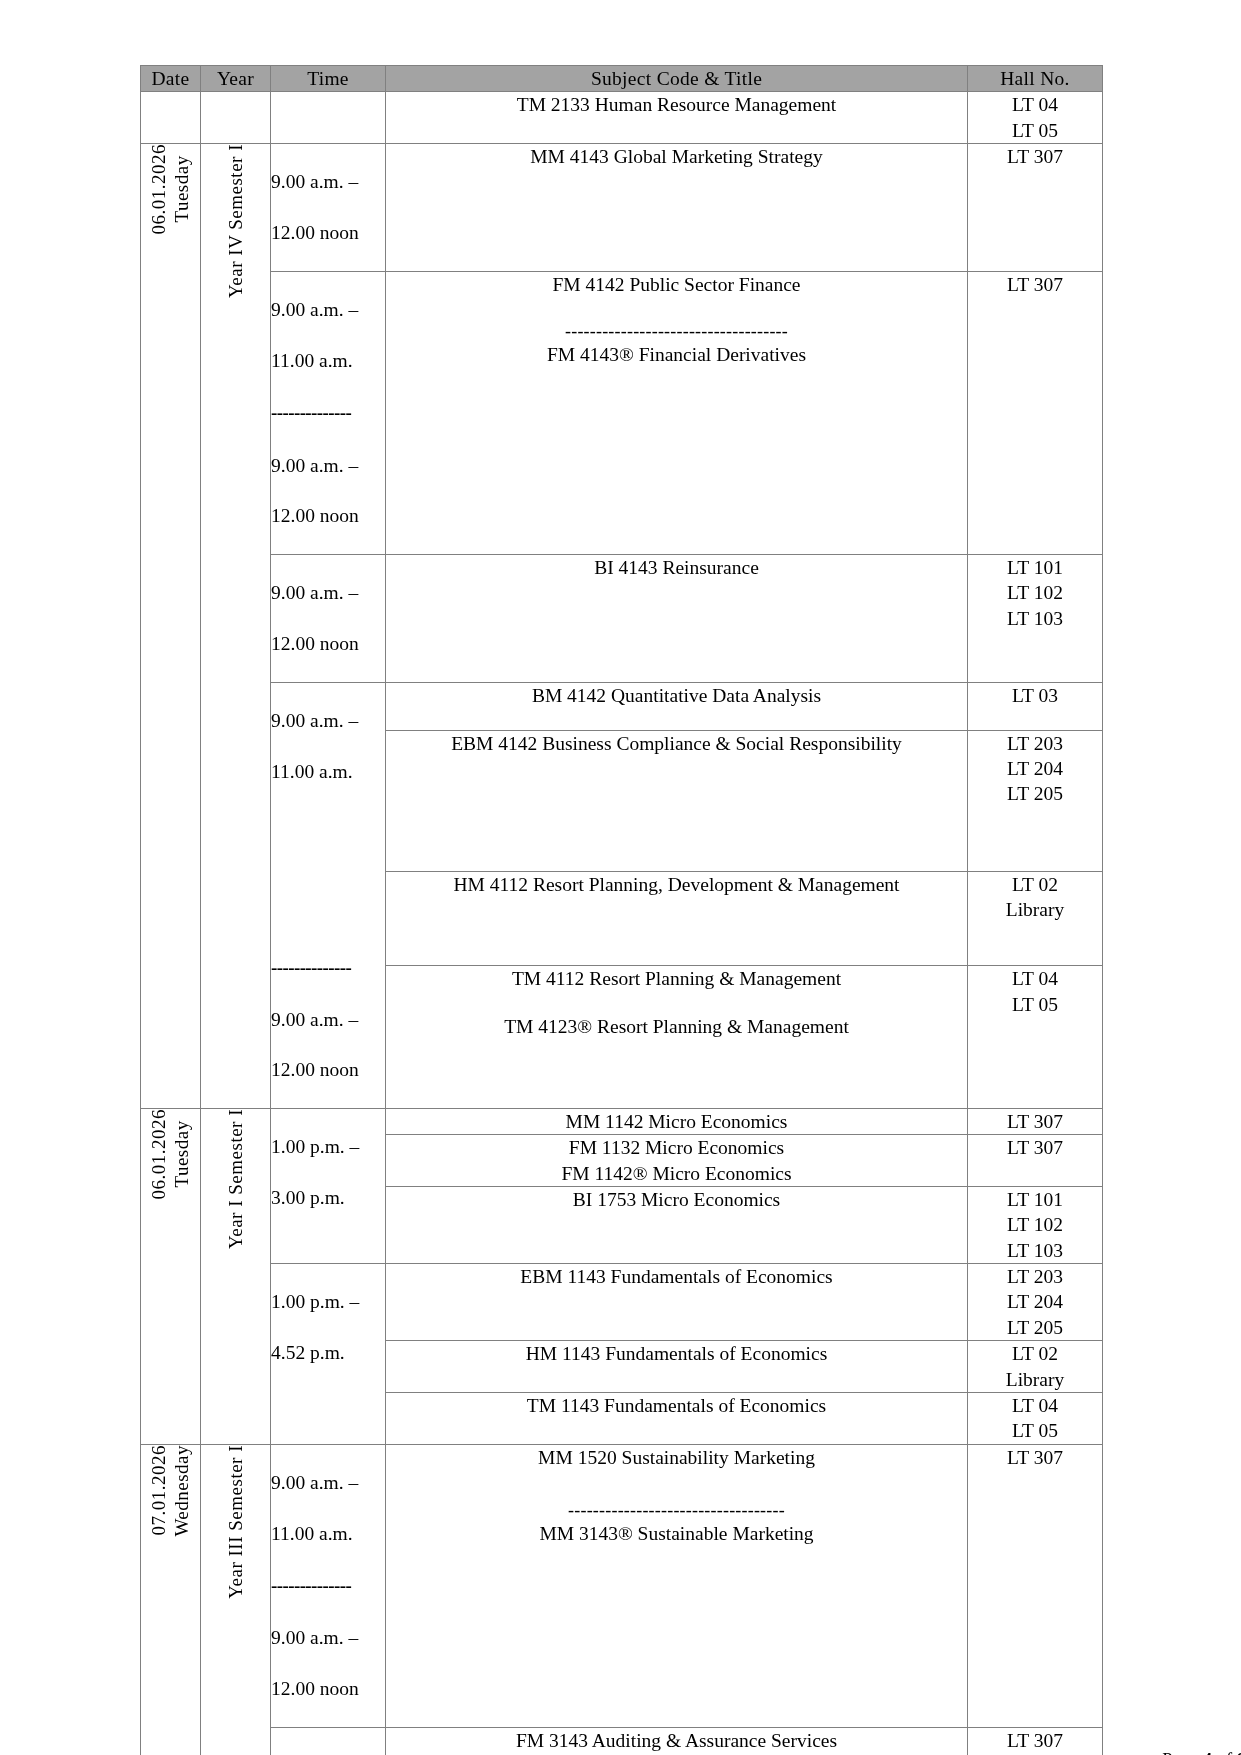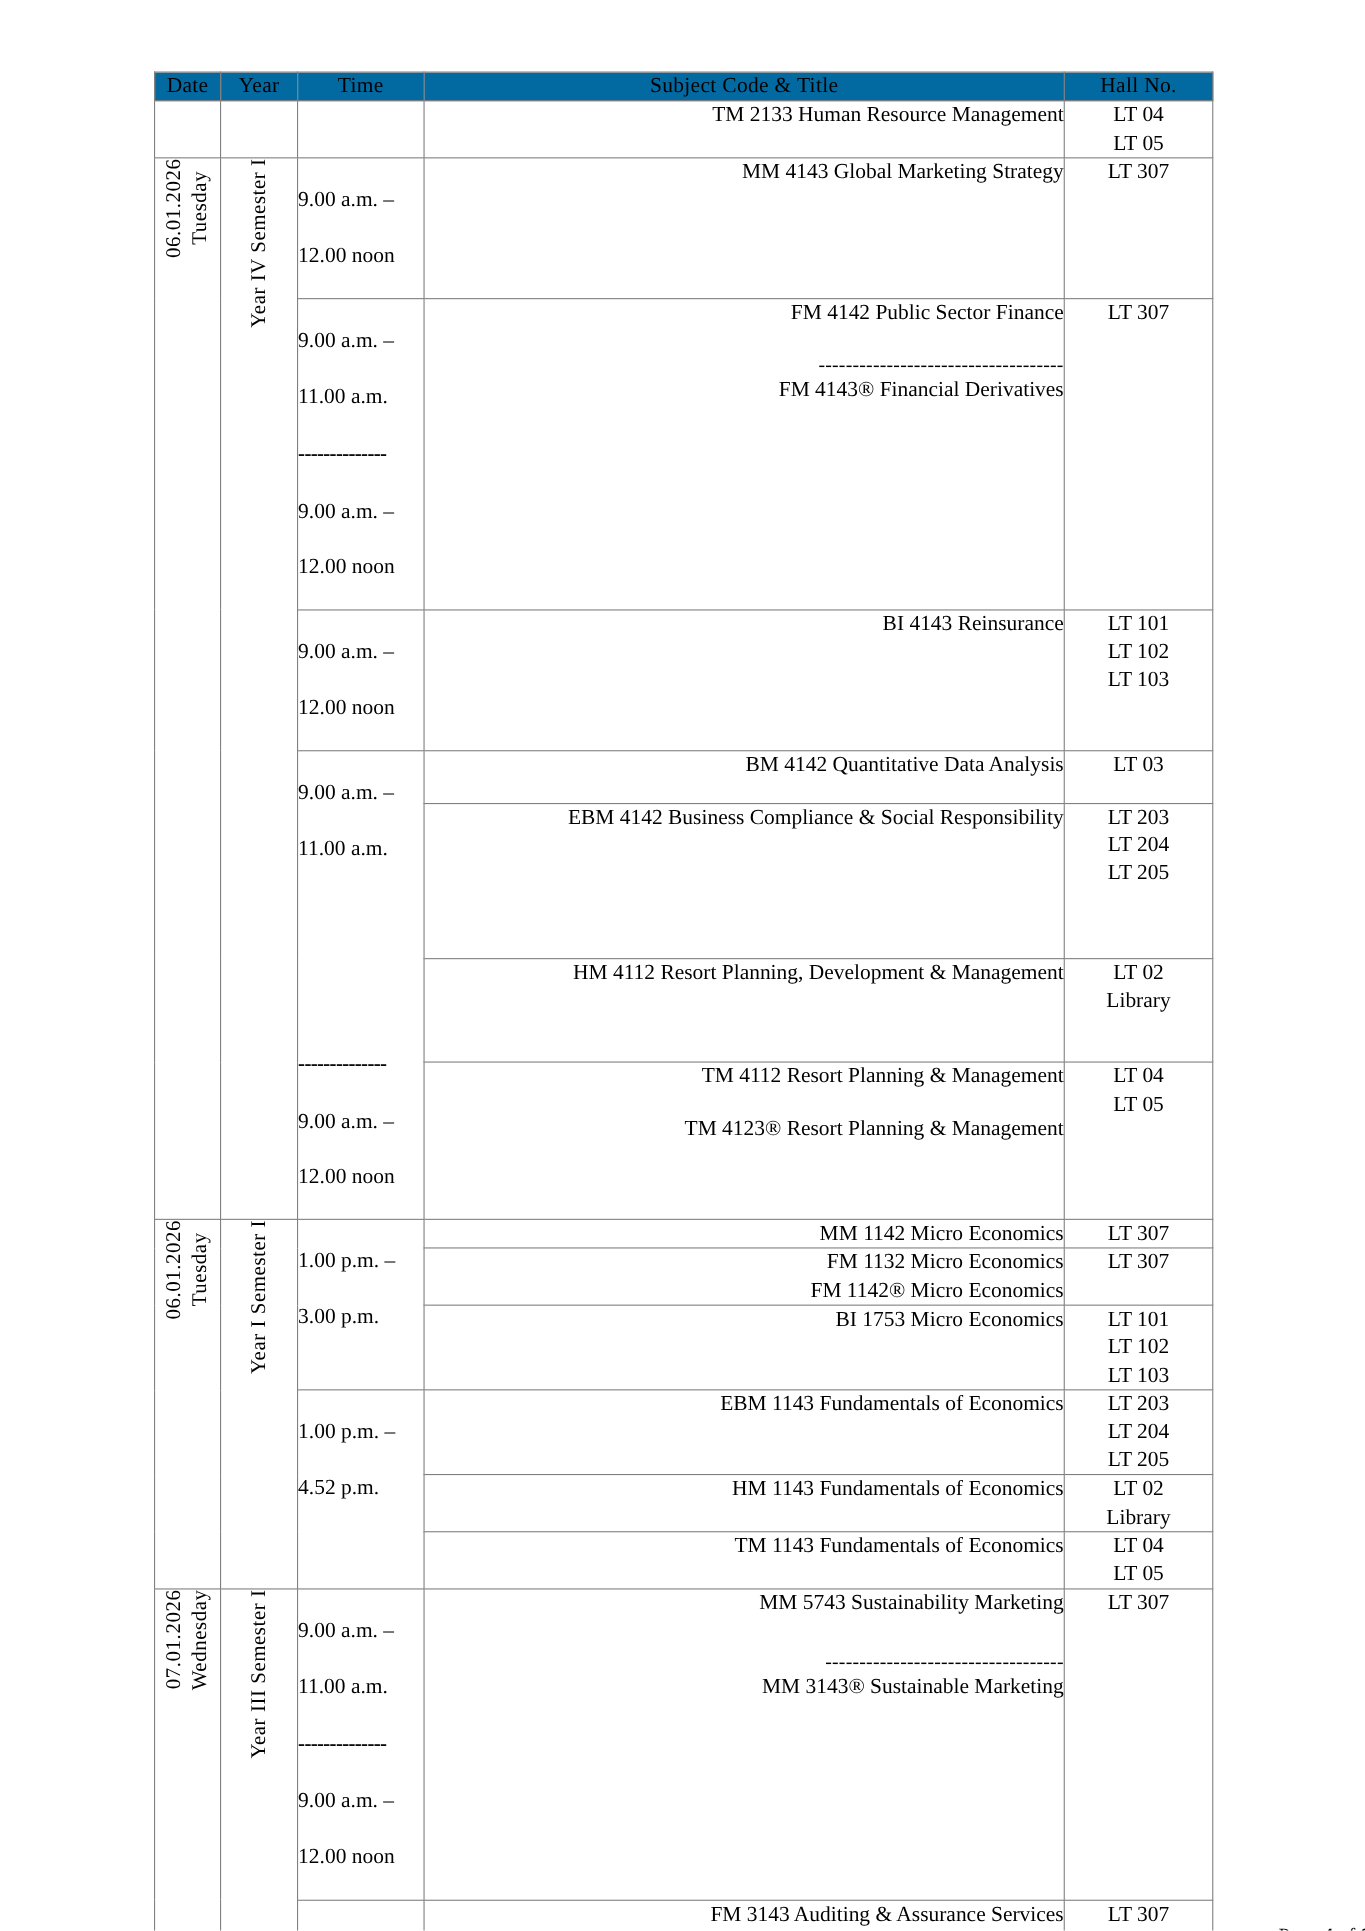--- a/index.html
+++ b/index.html
@@ -34,21 +34,21 @@
     border: 1px solid #808080;
     padding: 0;
     vertical-align: top;
     font-size: 19.5px;
     line-height: 1.30;
     font-weight: normal;
   }
 
   
   thead th {
-    background: #0369a1;
+    background: #a3a3a3;
     text-align: center;
     font-weight: bold;
     font-size: 20.5px;
     padding: 7px 2px 10px 2px;
     vertical-align: middle;
     letter-spacing: 0.3px;
   }
 
   
   col.c-date    { width: 60px; }
@@ -87,21 +87,21 @@
     display: block;
     font-weight: bold;
     letter-spacing: -0.6px;
     font-size: 19px;
     line-height: 1.30;
     margin: 3px 0 1px 0;
   }
 
   
   td.subject {
-    text-align: right;
+    text-align: center;
     padding: 5px 6px 5px 9px;
   }
   .s-line { display: block; }
   .s-bold { display: block; font-weight: normal; }
   .s-dash {
     display: block;
     letter-spacing: 0.2px;
     font-size: 18px;
     line-height: 1.15;
     margin-top: 2px;
@@ -326,21 +326,21 @@
           <span class="vert-inner">Year III Semester I</span>
         </td>
         <td class="time">
           <span class="t-line">9.00 a.m. –</span>
           <span class="t-line">11.00 a.m.</span>
           <span class="t-dash">--------------</span>
           <span class="t-line">9.00 a.m. –</span>
           <span class="t-line">12.00 noon</span>
         </td>
         <td class="subject">
-          <span class="s-line">MM 5743 Sustainability Marketing</span>
+          <span class="s-line">MM 1520 Sustainability Marketing</span>
           <span class="s-gap" style="height:28px;"></span>
           <span class="s-dash">-----------------------------------</span>
           <span class="s-bold">MM 3143® Sustainable Marketing</span>
         </td>
         <td class="hall">LT 307</td>
       </tr>
 
       <tr style="height:44px;">
         <td class="time" rowspan="2">
           <span class="t-line">9.00 a.m. –</span>

